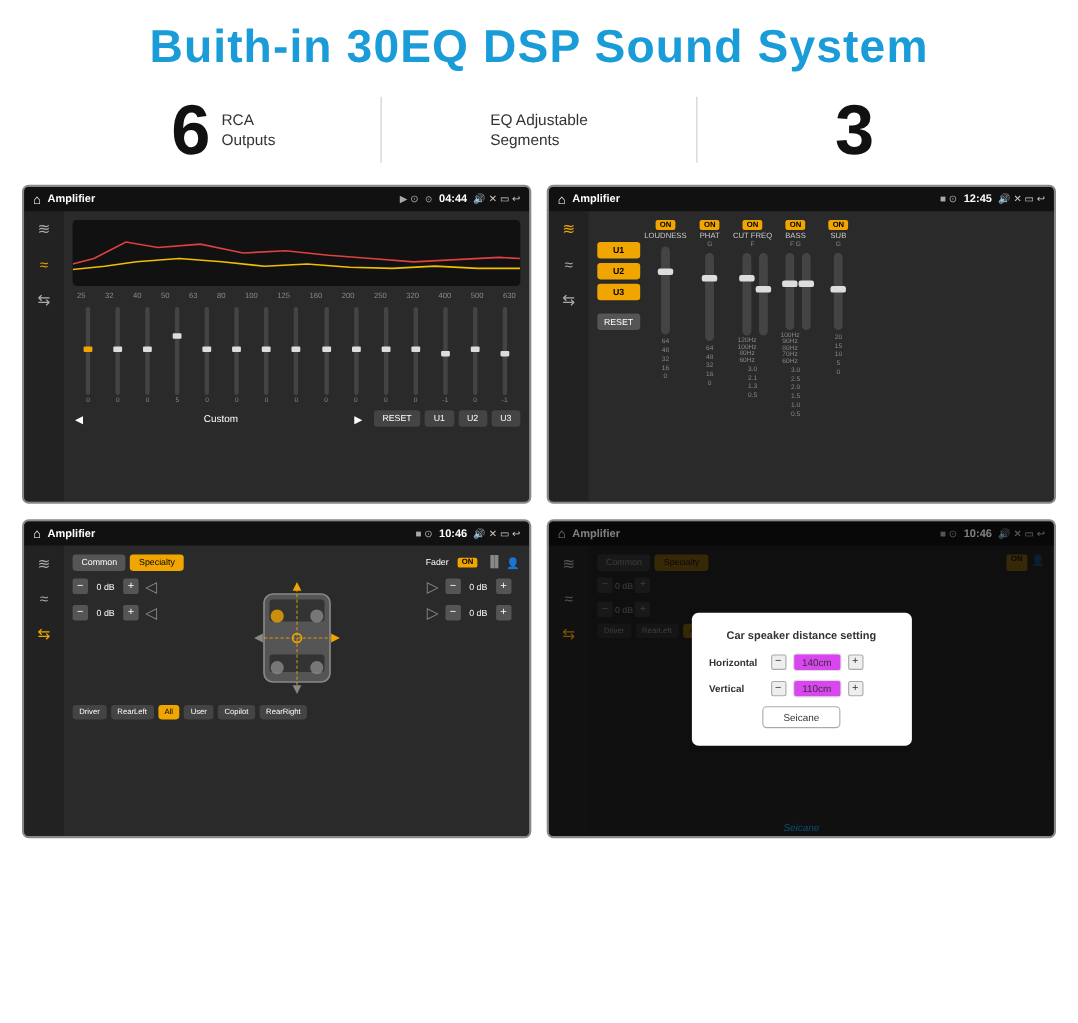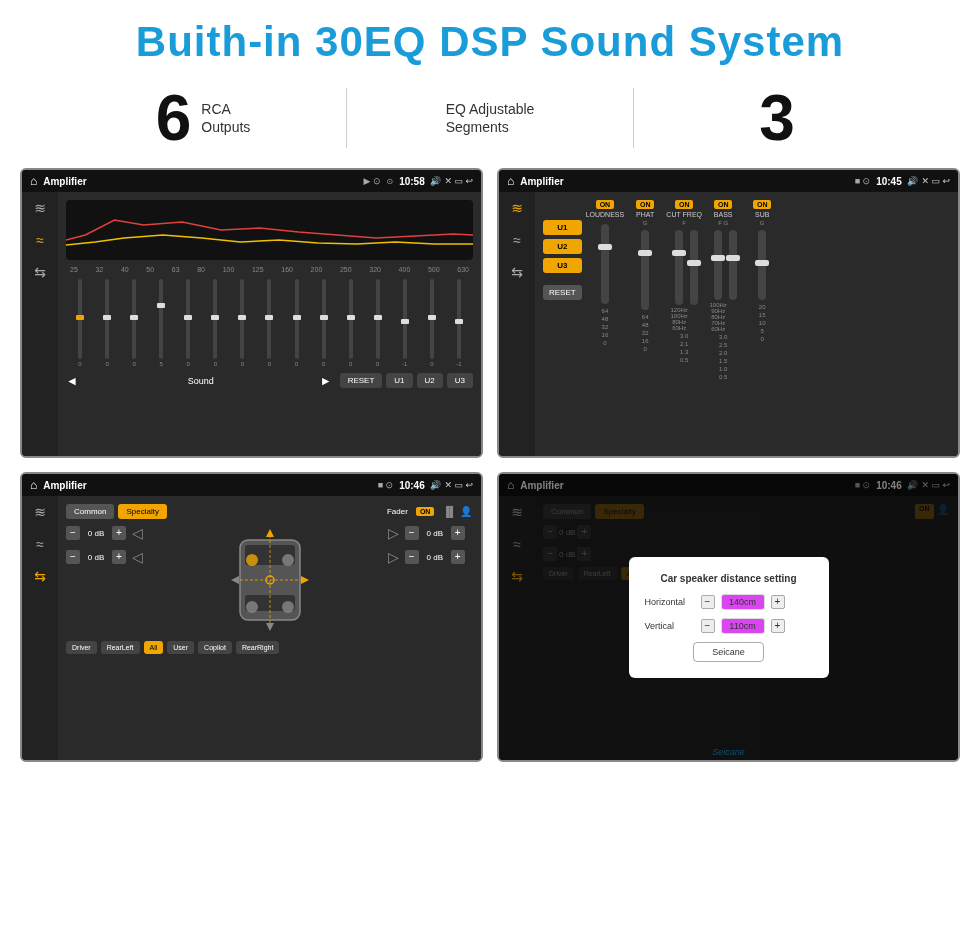--- a/index.html
+++ b/index.html
@@ -371,20 +371,21 @@
     .dialog-row {
       display: flex;
       align-items: center;
       gap: 6px;
       margin-bottom: 8px;
     }
     .dialog-row-label {
       color: #333;
       font-size: 9px;
       min-width: 50px;
+      font-weight: bold;
     }
     .dialog-value {
       background: #d946ef;
       border: 1px solid #ddd;
       border-radius: 3px;
       padding: 2px 6px;
       font-size: 9px;
       color: #333;
       min-width: 44px;
       text-align: center;
@@ -440,21 +441,21 @@
 </div>
 
 <div class="screenshots-grid">
 
   <div class="screen">
     <div class="status-bar">
       <span class="home-icon">⌂</span>
       <span class="app-title">Amplifier</span>
       <span style="color:#aaa;font-size:9px;">▶ ⊙</span>
       <span style="color:#aaa;font-size:8px;">⊙</span>
-      <span class="time">10:58</span>
+      <span class="time">04:44</span>
       <span class="status-icons">🔊 ✕ ▭ ↩</span>
     </div>
     <div class="screen-content">
       <div class="screen-sidebar">
         <span class="sidebar-icon">≋</span>
         <span class="sidebar-icon active">≈</span>
         <span class="sidebar-icon">⇆</span>
       </div>
       <div class="screen-main">
 
@@ -571,37 +572,37 @@
           <div class="eq-slider-col">
               <div class="eq-slider-track">
                 <div class="eq-slider-thumb" style="top:40px;"></div>
               </div>
               <span class="eq-slider-value">-1</span>
             </div>
         </div>
 
         <div class="eq-buttons">
           <span class="eq-nav">◄</span>
-          <span class="eq-label">Sound</span>
+          <span class="eq-label">Custom</span>
           <span class="eq-nav">►</span>
           <button class="eq-btn">RESET</button>
           <button class="eq-btn">U1</button>
           <button class="eq-btn">U2</button>
           <button class="eq-btn">U3</button>
         </div>
       </div>
     </div>
   </div>
 
   <div class="screen">
     <div class="status-bar">
       <span class="home-icon">⌂</span>
       <span class="app-title">Amplifier</span>
       <span style="color:#aaa;font-size:9px;">■ ⊙</span>
-      <span class="time">10:45</span>
+      <span class="time">12:45</span>
       <span class="status-icons">🔊 ✕ ▭ ↩</span>
     </div>
     <div class="screen-content">
       <div class="screen-sidebar">
         <span class="sidebar-icon active">≋</span>
         <span class="sidebar-icon">≈</span>
         <span class="sidebar-icon">⇆</span>
       </div>
       <div class="screen-main" style="display:flex;gap:4px;">
 

